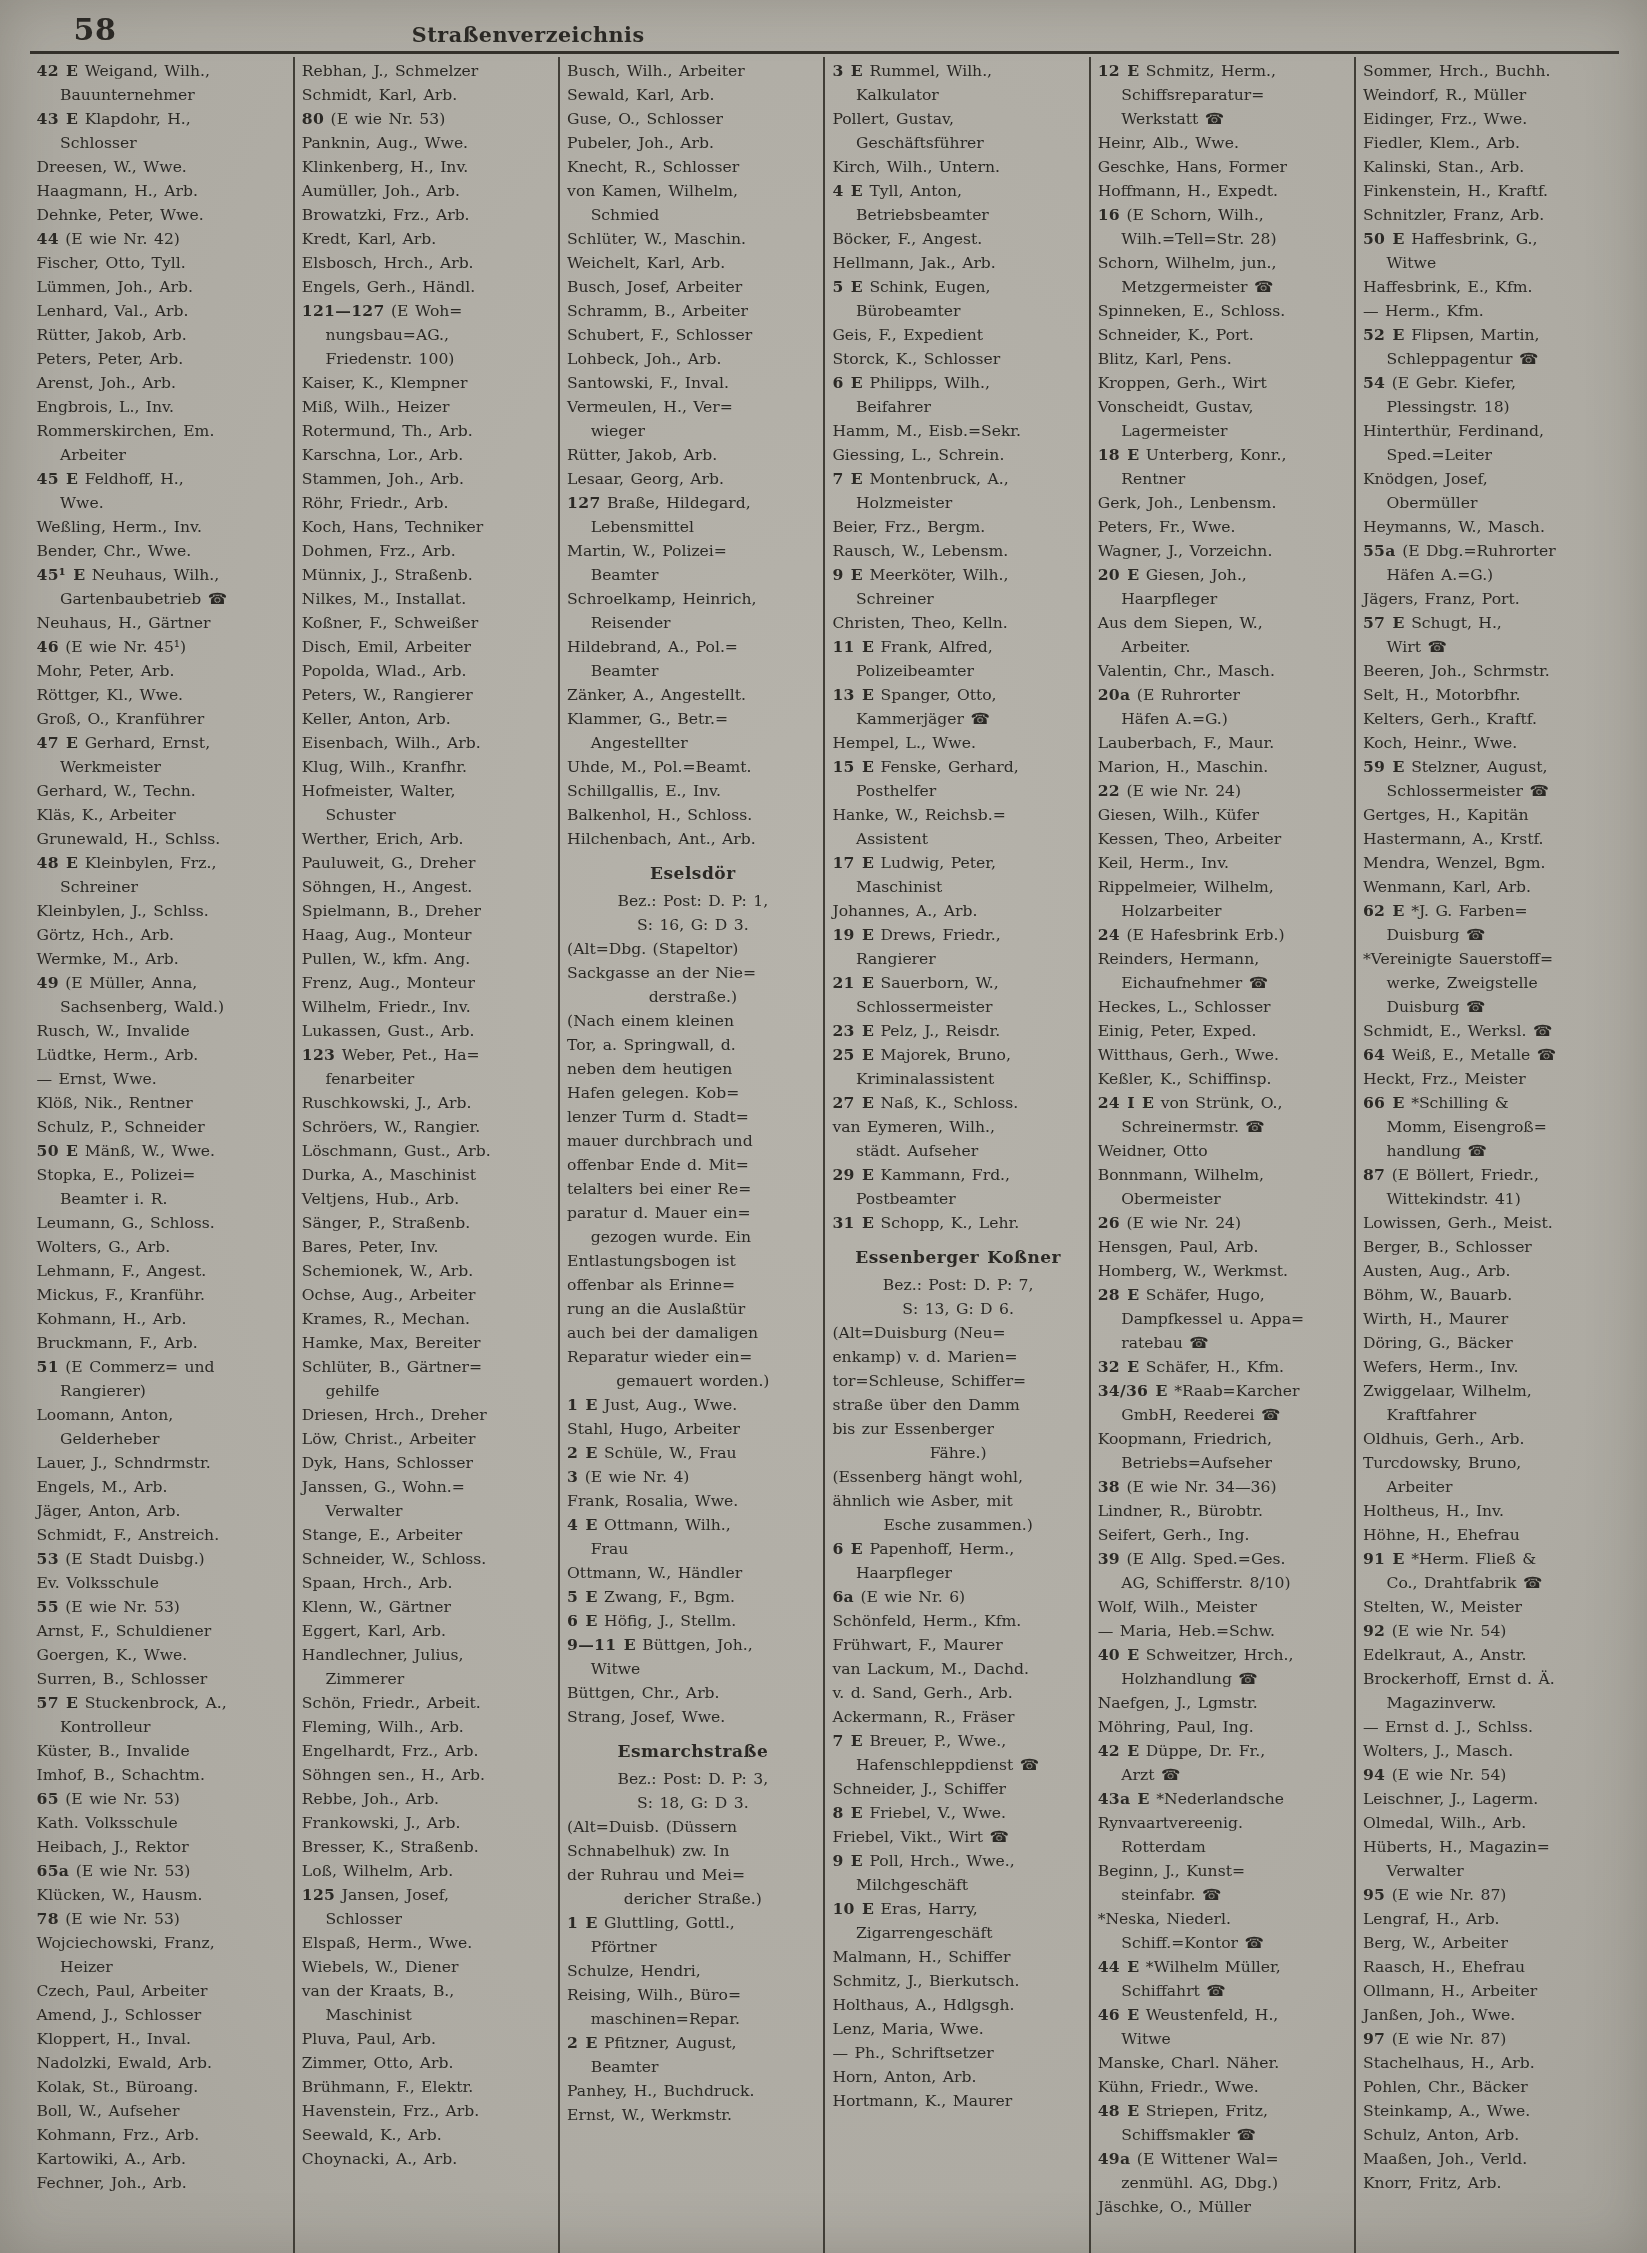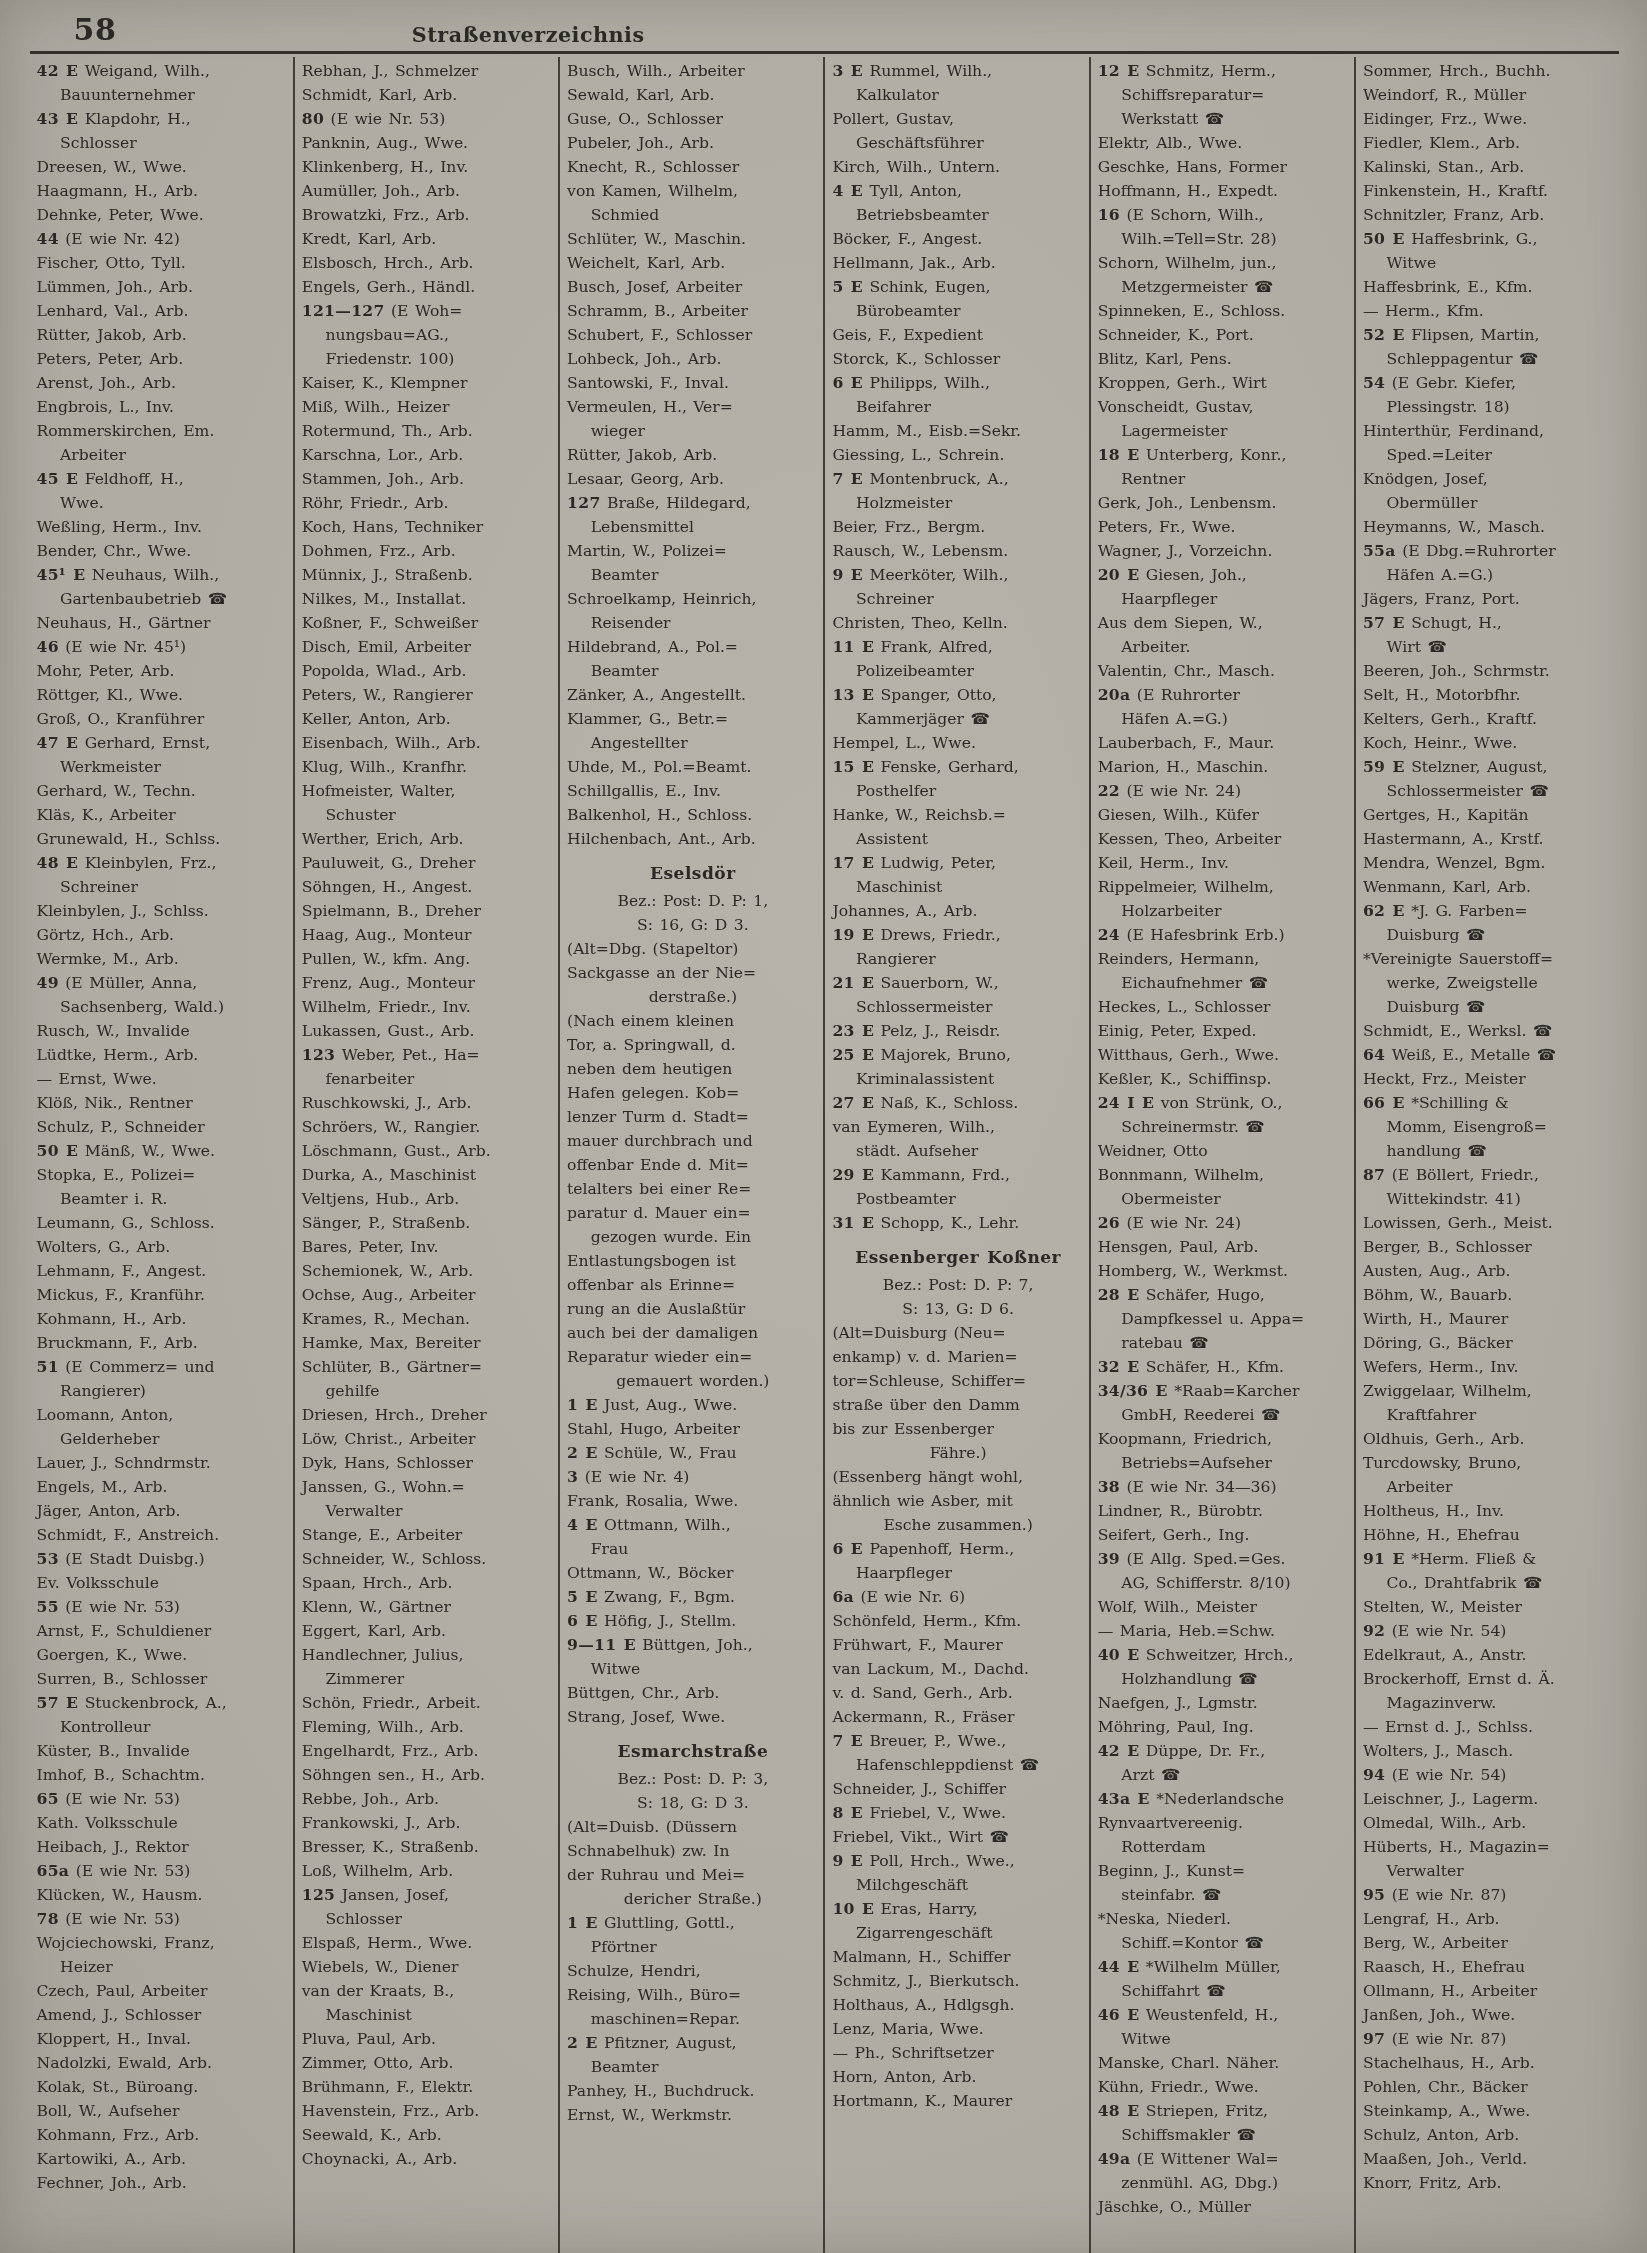--- a/index.html
+++ b/index.html
@@ -299,21 +299,21 @@
         <div class="ln e">auch bei der damaligen</div>
         <div class="ln e">Reparatur wieder ein=</div>
         <div class="ln t">gemauert worden.)</div>
         <div class="ln e"><b>1 E</b> Just, Aug., Wwe.</div>
         <div class="ln e">Stahl, Hugo, Arbeiter</div>
         <div class="ln e"><b>2 E</b> Schüle, W., Frau</div>
         <div class="ln e"><b>3</b> (E wie Nr. 4)</div>
         <div class="ln e">Frank, Rosalia, Wwe.</div>
         <div class="ln e"><b>4 E</b> Ottmann, Wilh.,</div>
         <div class="ln c">Frau</div>
-        <div class="ln e">Ottmann, W., Böcker</div>
+        <div class="ln e">Ottmann, W., Händler</div>
         <div class="ln e"><b>5 E</b> Zwang, F., Bgm.</div>
         <div class="ln e"><b>6 E</b> Höfig, J., Stellm.</div>
         <div class="ln e"><b>9—11 E</b> Büttgen, Joh.,</div>
         <div class="ln c">Witwe</div>
         <div class="ln e">Büttgen, Chr., Arb.</div>
         <div class="ln e">Strang, Josef, Wwe.</div>
         <div class="ln h">Esmarchstraße</div>
         <div class="ln bz">Bez.: Post: D. P: 3,</div>
         <div class="ln bz">S: 18, G: D 3.</div>
         <div class="ln e">(Alt=Duisb. (Düssern</div>
@@ -414,21 +414,21 @@
         <div class="ln e">Holthaus, A., Hdlgsgh.</div>
         <div class="ln e">Lenz, Maria, Wwe.</div>
         <div class="ln e">— Ph., Schriftsetzer</div>
         <div class="ln e">Horn, Anton, Arb.</div>
         <div class="ln e">Hortmann, K., Maurer</div>
       </div>
     <div class="col">
         <div class="ln e"><b>12 E</b> Schmitz, Herm.,</div>
         <div class="ln c">Schiffsreparatur=</div>
         <div class="ln c">Werkstatt ☎</div>
-        <div class="ln e">Elektr, Alb., Wwe.</div>
+        <div class="ln e">Heinr, Alb., Wwe.</div>
         <div class="ln e">Geschke, Hans, Former</div>
         <div class="ln e">Hoffmann, H., Expedt.</div>
         <div class="ln e"><b>16</b> (E Schorn, Wilh.,</div>
         <div class="ln c">Wilh.=Tell=Str. 28)</div>
         <div class="ln e">Schorn, Wilhelm, jun.,</div>
         <div class="ln c">Metzgermeister ☎</div>
         <div class="ln e">Spinneken, E., Schloss.</div>
         <div class="ln e">Schneider, K., Port.</div>
         <div class="ln e">Blitz, Karl, Pens.</div>
         <div class="ln e">Kroppen, Gerh., Wirt</div>

